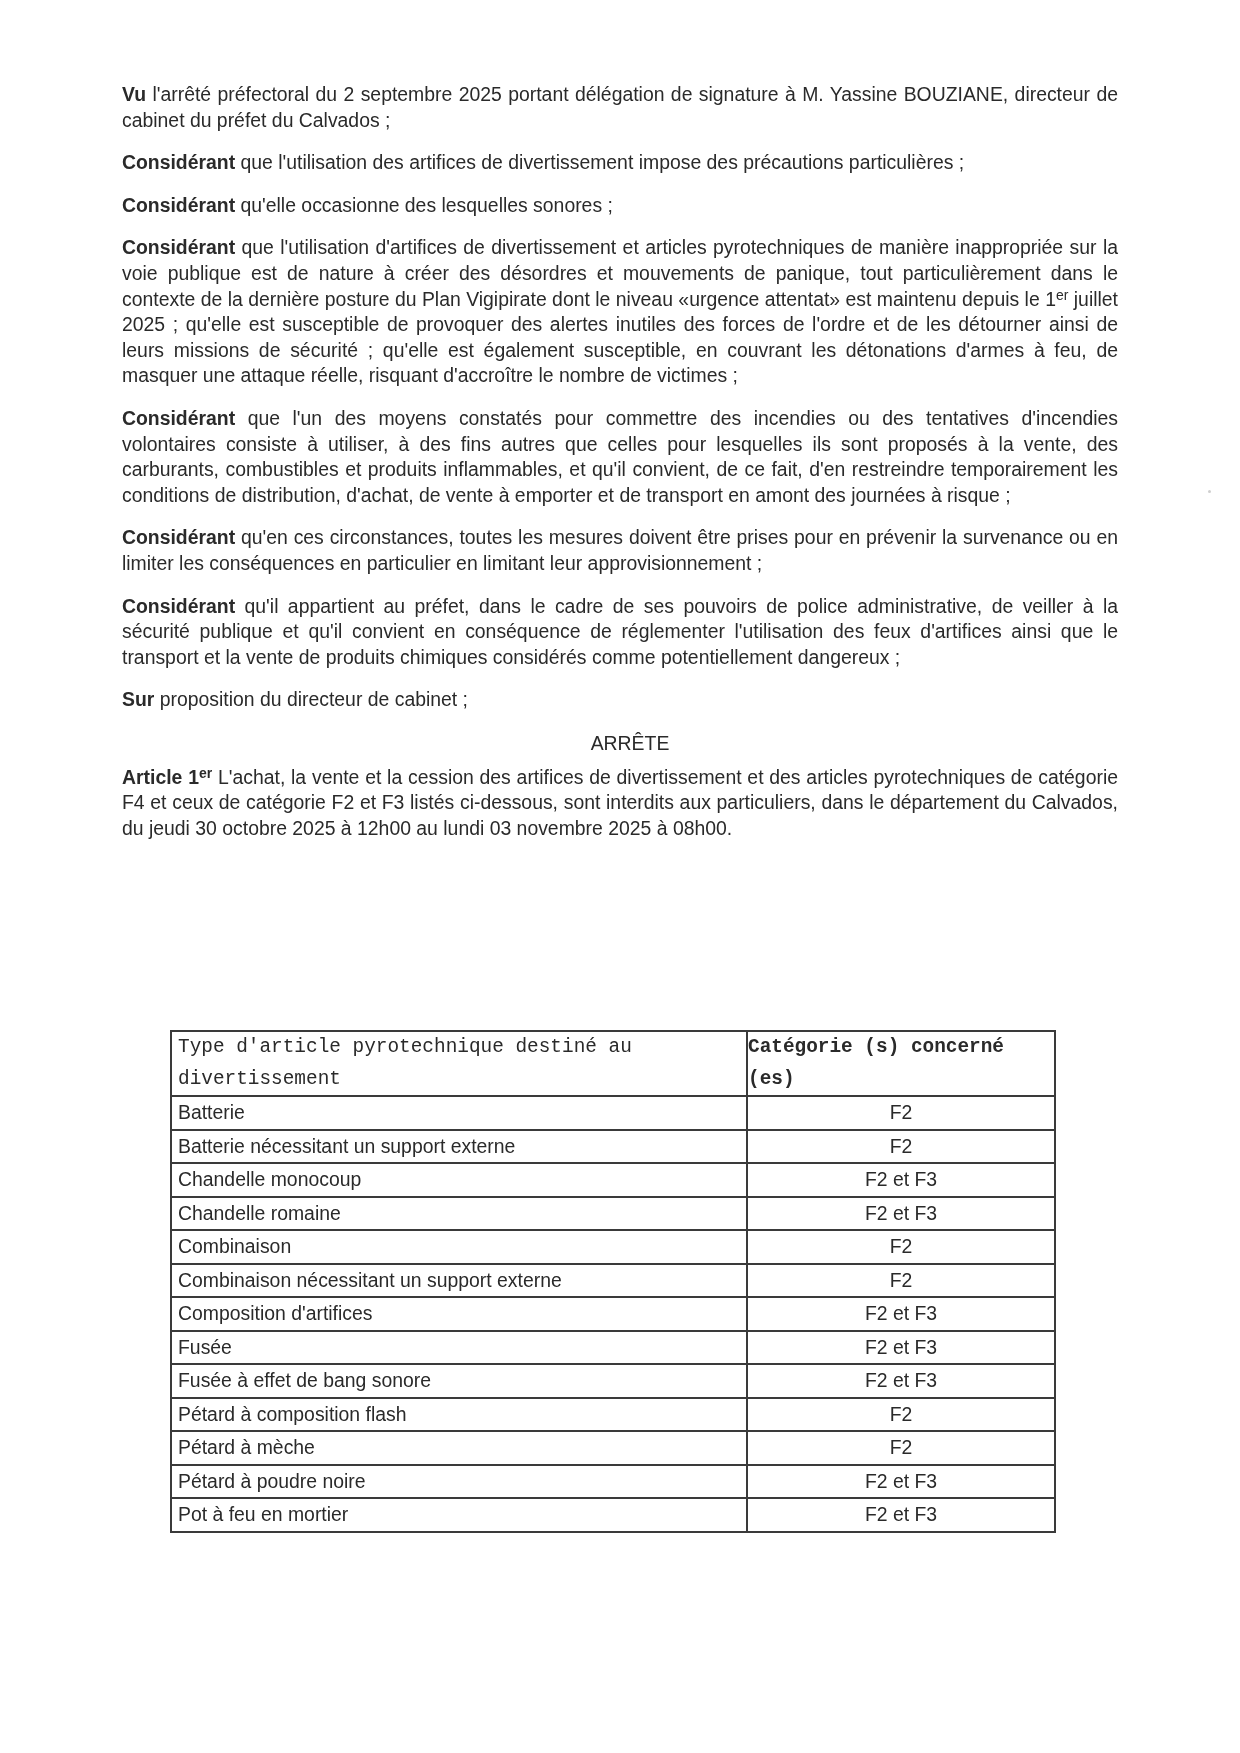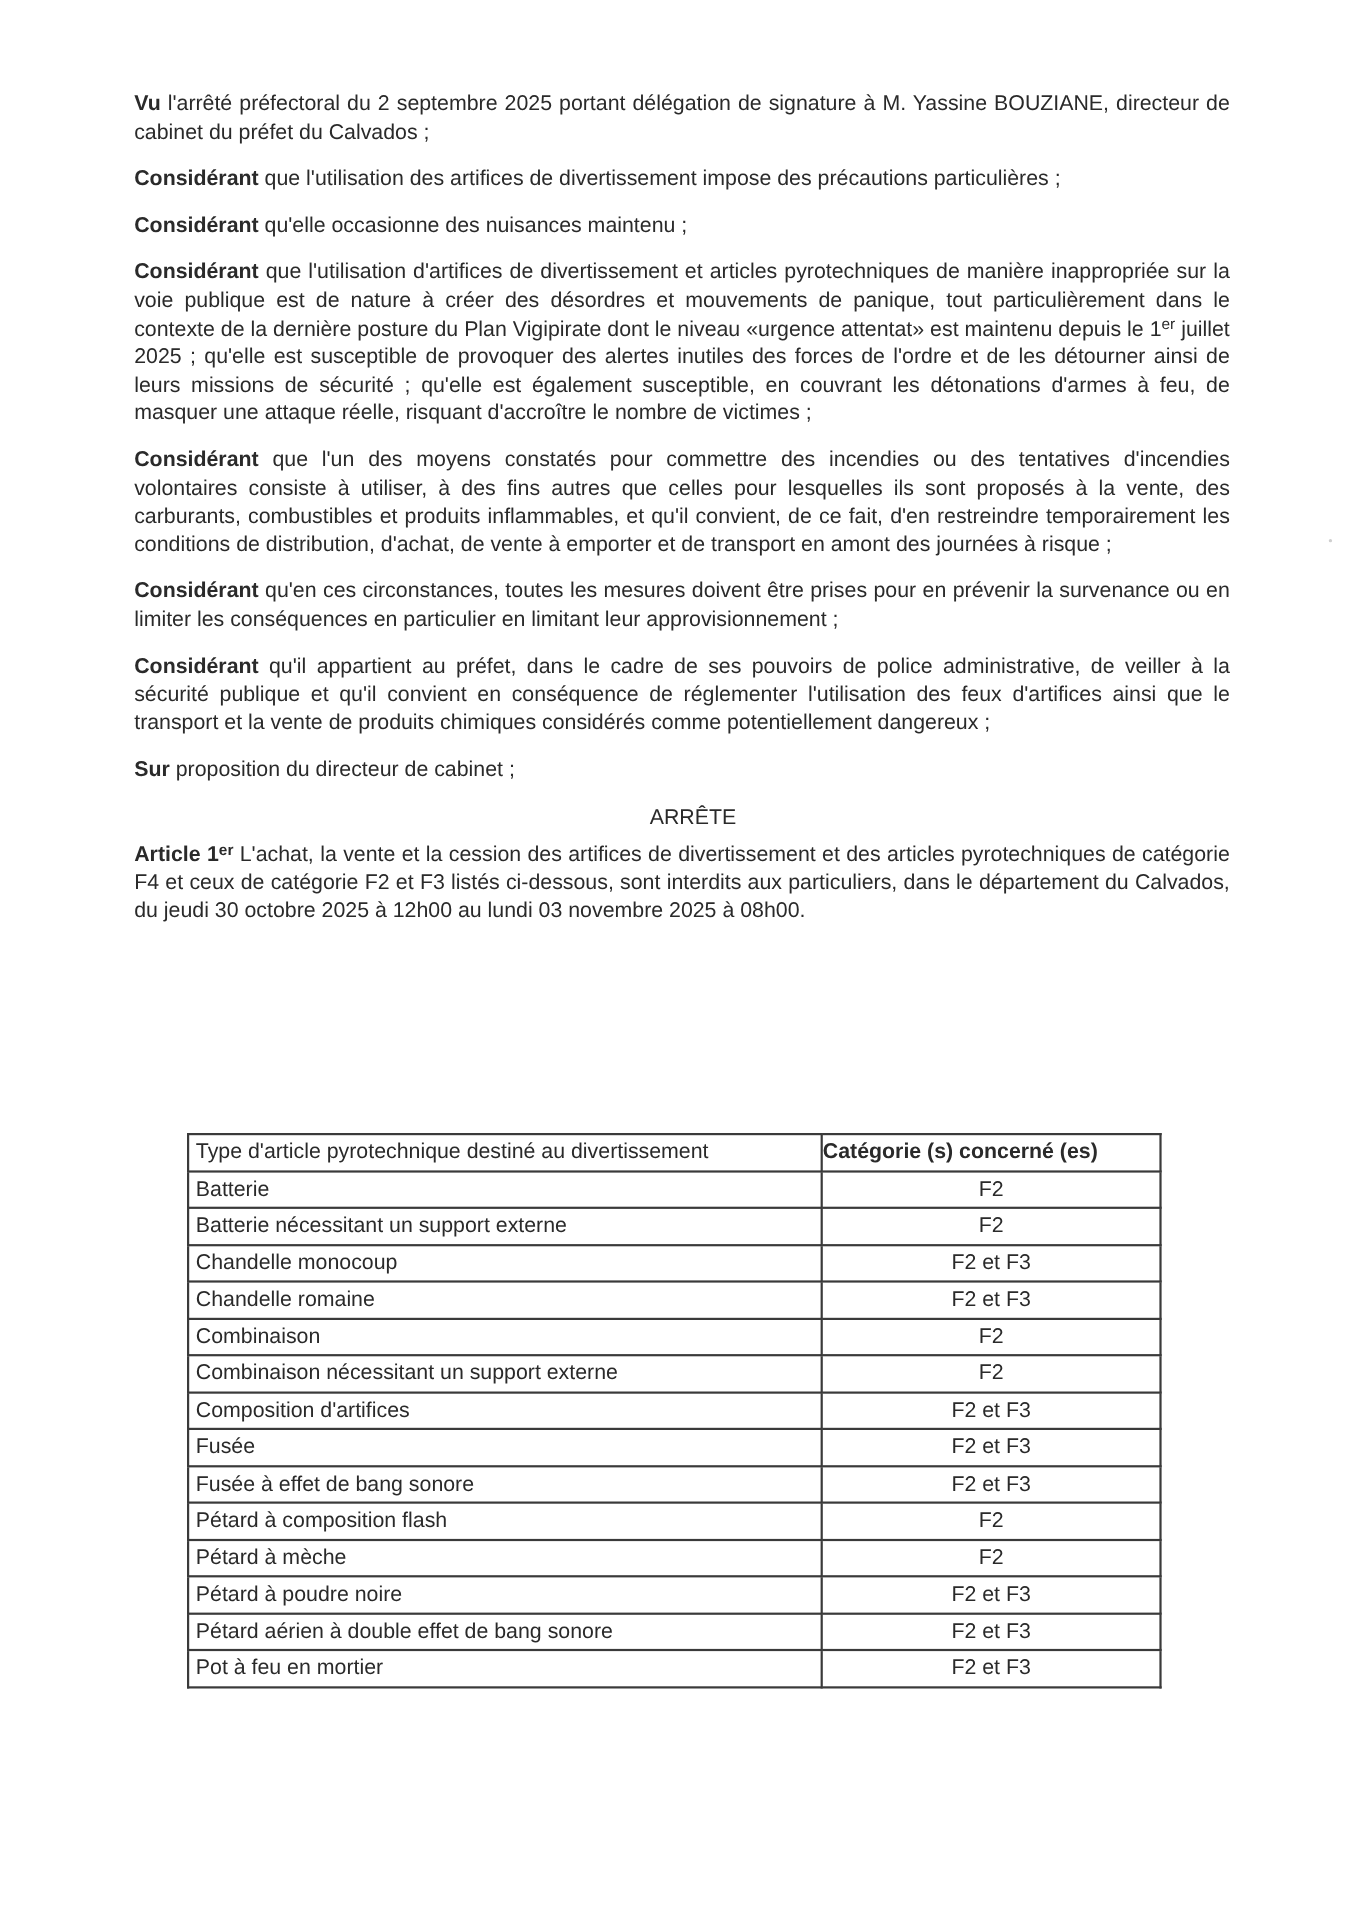--- a/index.html
+++ b/index.html
@@ -22,33 +22,33 @@
   .article { margin-bottom: 0; }
   table.cats {
     position: absolute; left: 170px; top: 1030px;
     width: 886px; border-collapse: collapse;
     font-size: 19.4px; color: #2a2a2a;
   }
   table.cats th, table.cats td {
     border: 2px solid #3a3a3a; height: 31.5px; padding: 0 0 0 6px;
     line-height: 31.5px;
   }
-  table.cats th { font-weight: normal; text-align: left; }
+  table.cats th { font-weight: normal; text-align: left; font-family: Liberation Mono, monospace; }
   table.cats th.col2 { font-weight: bold; text-align: left; padding-left: 0; }
   table.cats td.col2 { text-align: center; padding-left: 0; border-radius: 10px; }
   table.cats .col1 { width: 568px; }
   .speck { position: absolute; width: 3px; height: 3px; background: #cfcfcf; border-radius: 50%; }
 </style>
 </head>
 <body>
 
 <div class="page">
   <p class="para"><span class="lead">Vu</span><span> l'arrêté préfectoral du 2 septembre 2025 portant délégation de signature à M. Yassine BOUZIANE, directeur de cabinet du préfet du Calvados ;</span></p>
   <p class="para"><span class="lead">Considérant</span><span> que l'utilisation des artifices de divertissement impose des précautions particulières ;</span></p>
-  <p class="para"><span class="lead">Considérant</span><span> qu'elle occasionne des nuisances maintenu ;</span></p>
+  <p class="para"><span class="lead">Considérant</span><span> qu'elle occasionne des lesquelles sonores ;</span></p>
   <p class="para"><span class="lead">Considérant</span><span> que l'utilisation d'artifices de divertissement et articles pyrotechniques de manière inappropriée sur la voie publique est de nature à créer des désordres et mouvements de panique, tout particulièrement dans le contexte de la dernière posture du Plan Vigipirate dont le niveau «urgence attentat» est maintenu depuis le 1</span><sup>er</sup><span> juillet 2025 ; qu'elle est susceptible de provoquer des alertes inutiles des forces de l'ordre et de les détourner ainsi de leurs missions de sécurité ; qu'elle est également susceptible, en couvrant les détonations d'armes à feu, de masquer une attaque réelle, risquant d'accroître le nombre de victimes ;</span></p>
   <p class="para"><span class="lead">Considérant</span><span> que l'un des moyens constatés pour commettre des incendies ou des tentatives d'incendies volontaires consiste à utiliser, à des fins autres que celles pour lesquelles ils sont proposés à la vente, des carburants, combustibles et produits inflammables, et qu'il convient, de ce fait, d'en restreindre temporairement les conditions de distribution, d'achat, de vente à emporter et de transport en amont des journées à risque ;</span></p>
   <p class="para"><span class="lead">Considérant</span><span> qu'en ces circonstances, toutes les mesures doivent être prises pour en prévenir la survenance ou en limiter les conséquences en particulier en limitant leur approvisionnement ;</span></p>
   <p class="para"><span class="lead">Considérant</span><span> qu'il appartient au préfet, dans le cadre de ses pouvoirs de police administrative, de veiller à la sécurité publique et qu'il convient en conséquence de réglementer l'utilisation des feux d'artifices ainsi que le transport et la vente de produits chimiques considérés comme potentiellement dangereux ;</span></p>
   <p class="para"><span class="lead">Sur</span><span> proposition du directeur de cabinet ;</span></p>
 
   <div class="decision">ARRÊTE</div>
 
   <p class="para article"><span class="lead"><span>Article 1</span><sup>er</sup></span><span> L'achat, la vente et la cession des artifices de divertissement et des articles pyrotechniques de catégorie F4 et ceux de catégorie F2 et F3 listés ci-dessous, sont interdits aux particuliers, dans le département du Calvados, du jeudi 30 octobre 2025 à 12h00 au lundi 03 novembre 2025 à 08h00.</span></p>
 </div>
@@ -103,23 +103,19 @@
       </tr>
       <tr>
         <td class="col1">Pétard à mèche</td>
         <td class="col2">F2</td>
       </tr>
       <tr>
         <td class="col1">Pétard à poudre noire</td>
         <td class="col2">F2 et F3</td>
       </tr>
       <tr>
-        <td class="col1">Pétard aérien à double effet de bang sonore</td>
-        <td class="col2">F2 et F3</td>
-      </tr>
-      <tr>
         <td class="col1">Pot à feu en mortier</td>
         <td class="col2">F2 et F3</td>
       </tr>
     </tbody>
 </table>
 
 <div class="speck" style="left:1208px; top:490px;"></div>
 
 </body></html>

